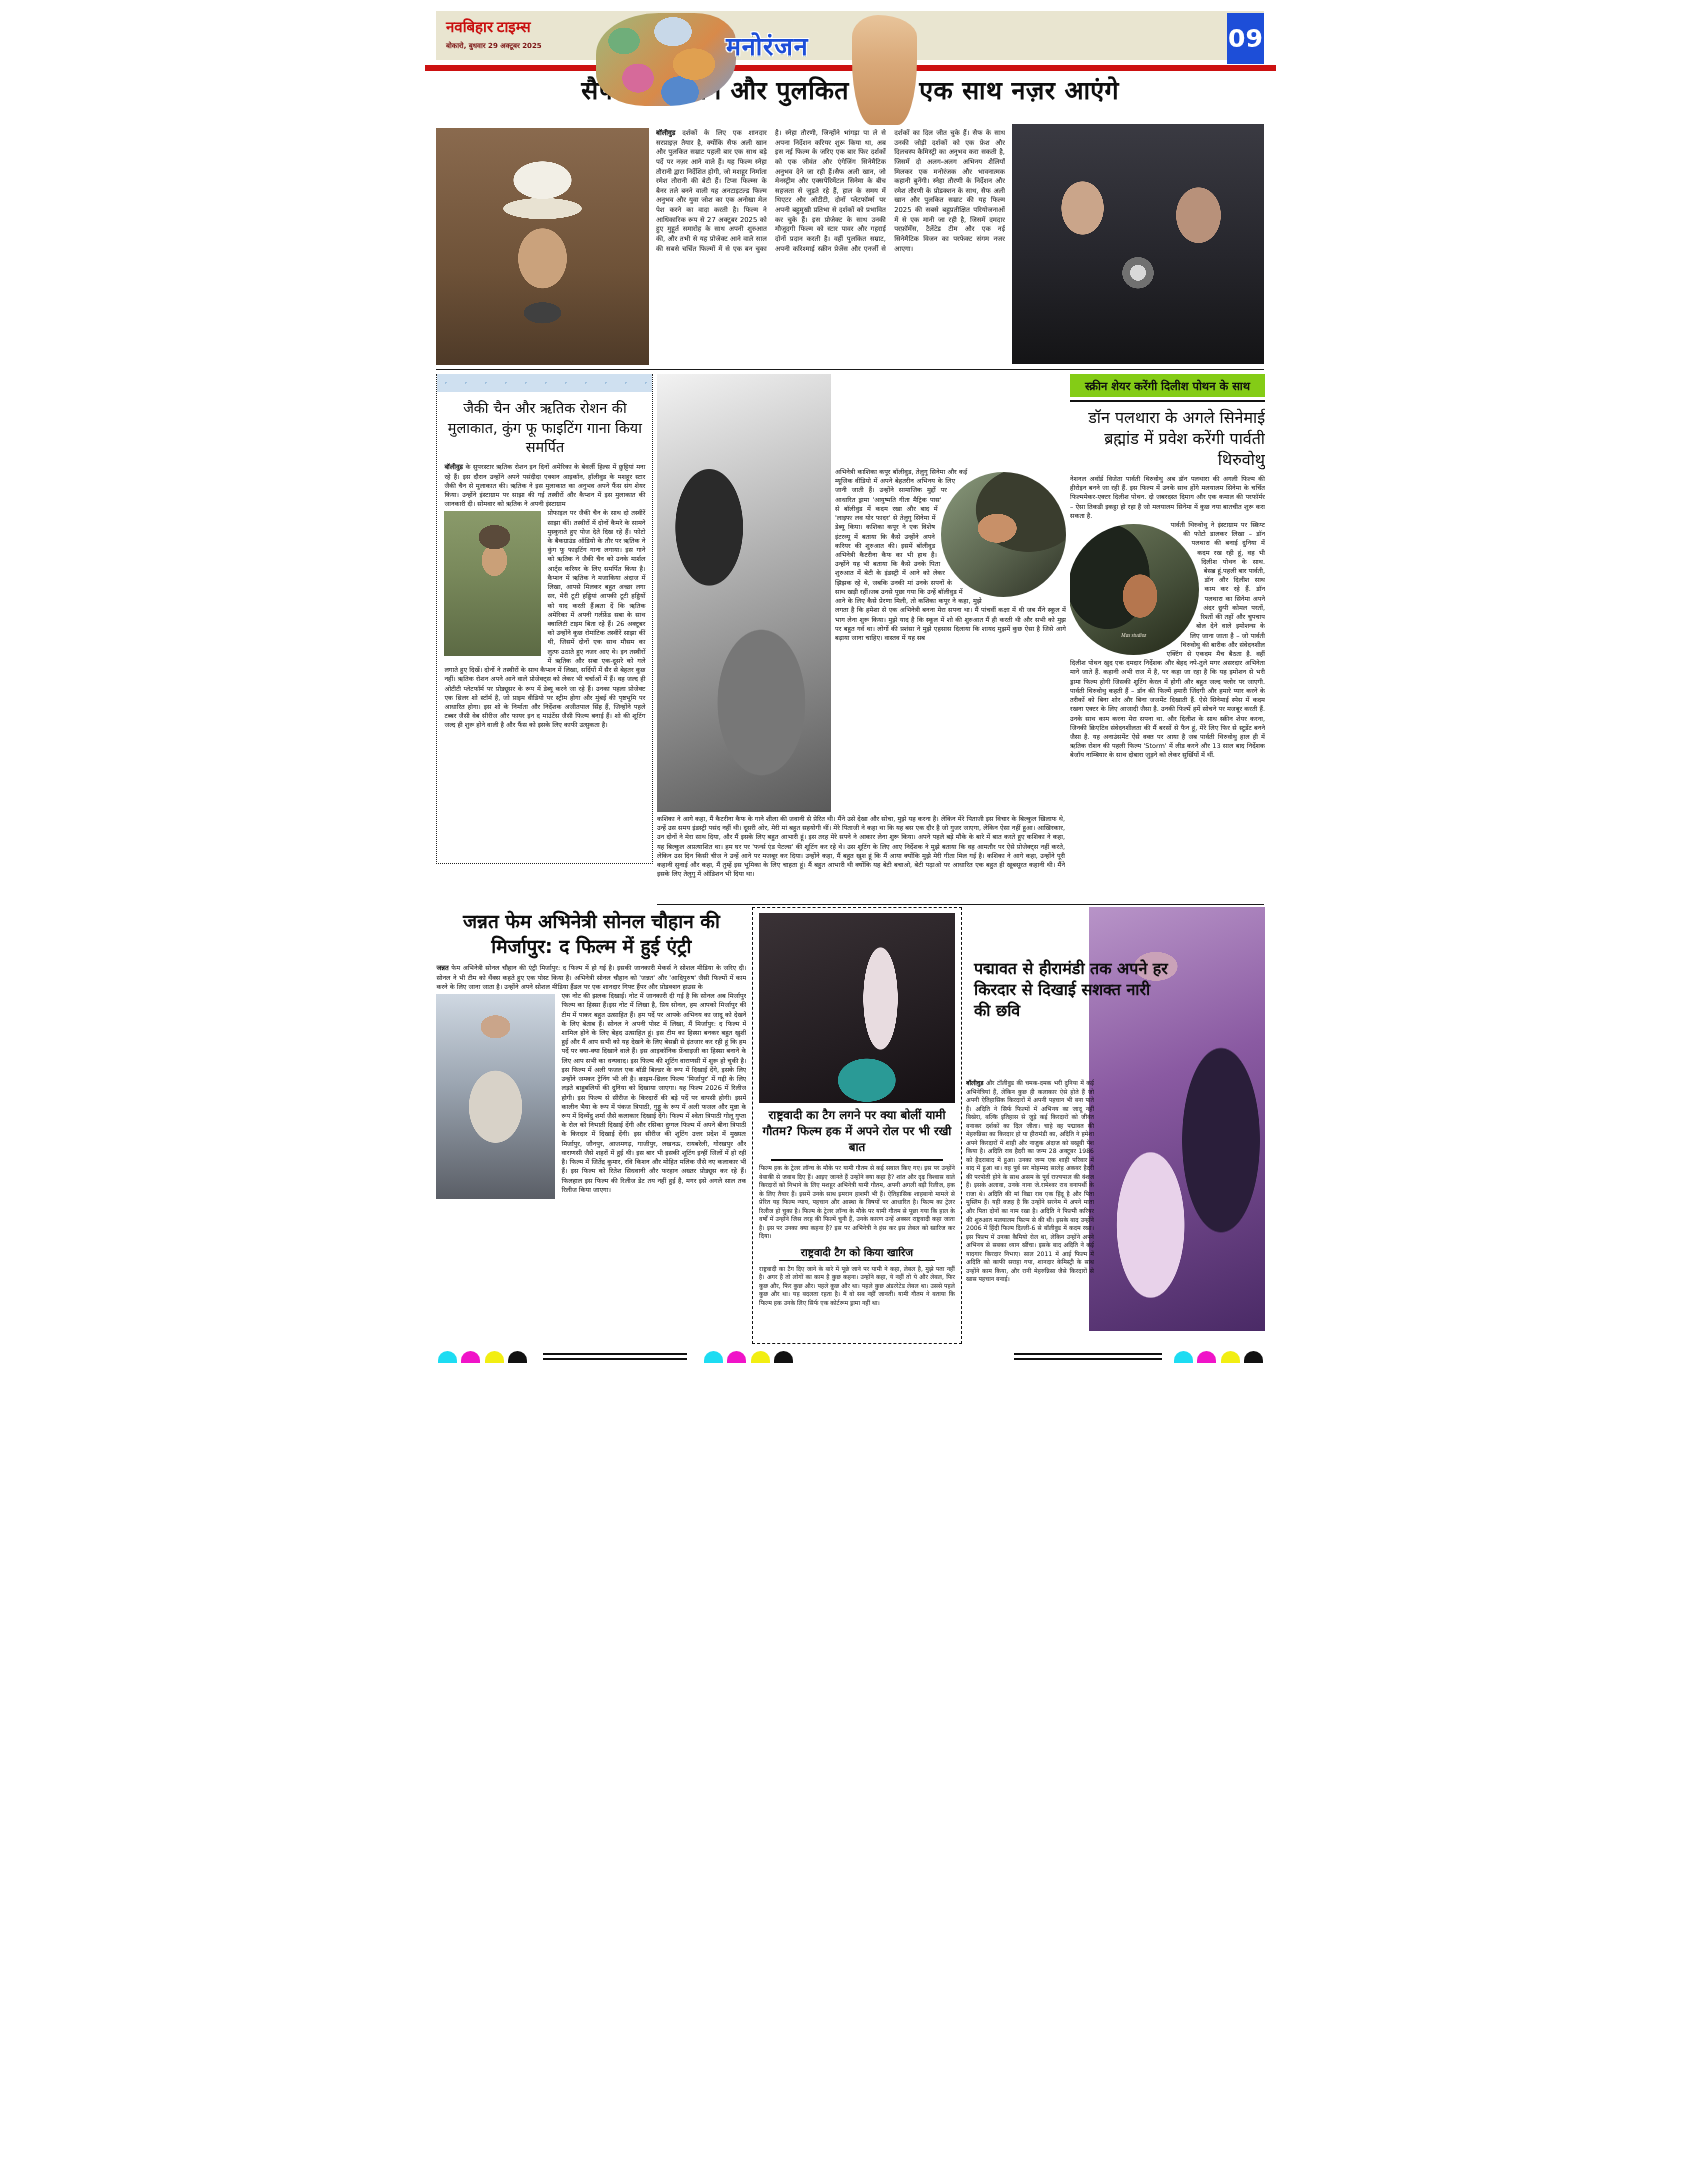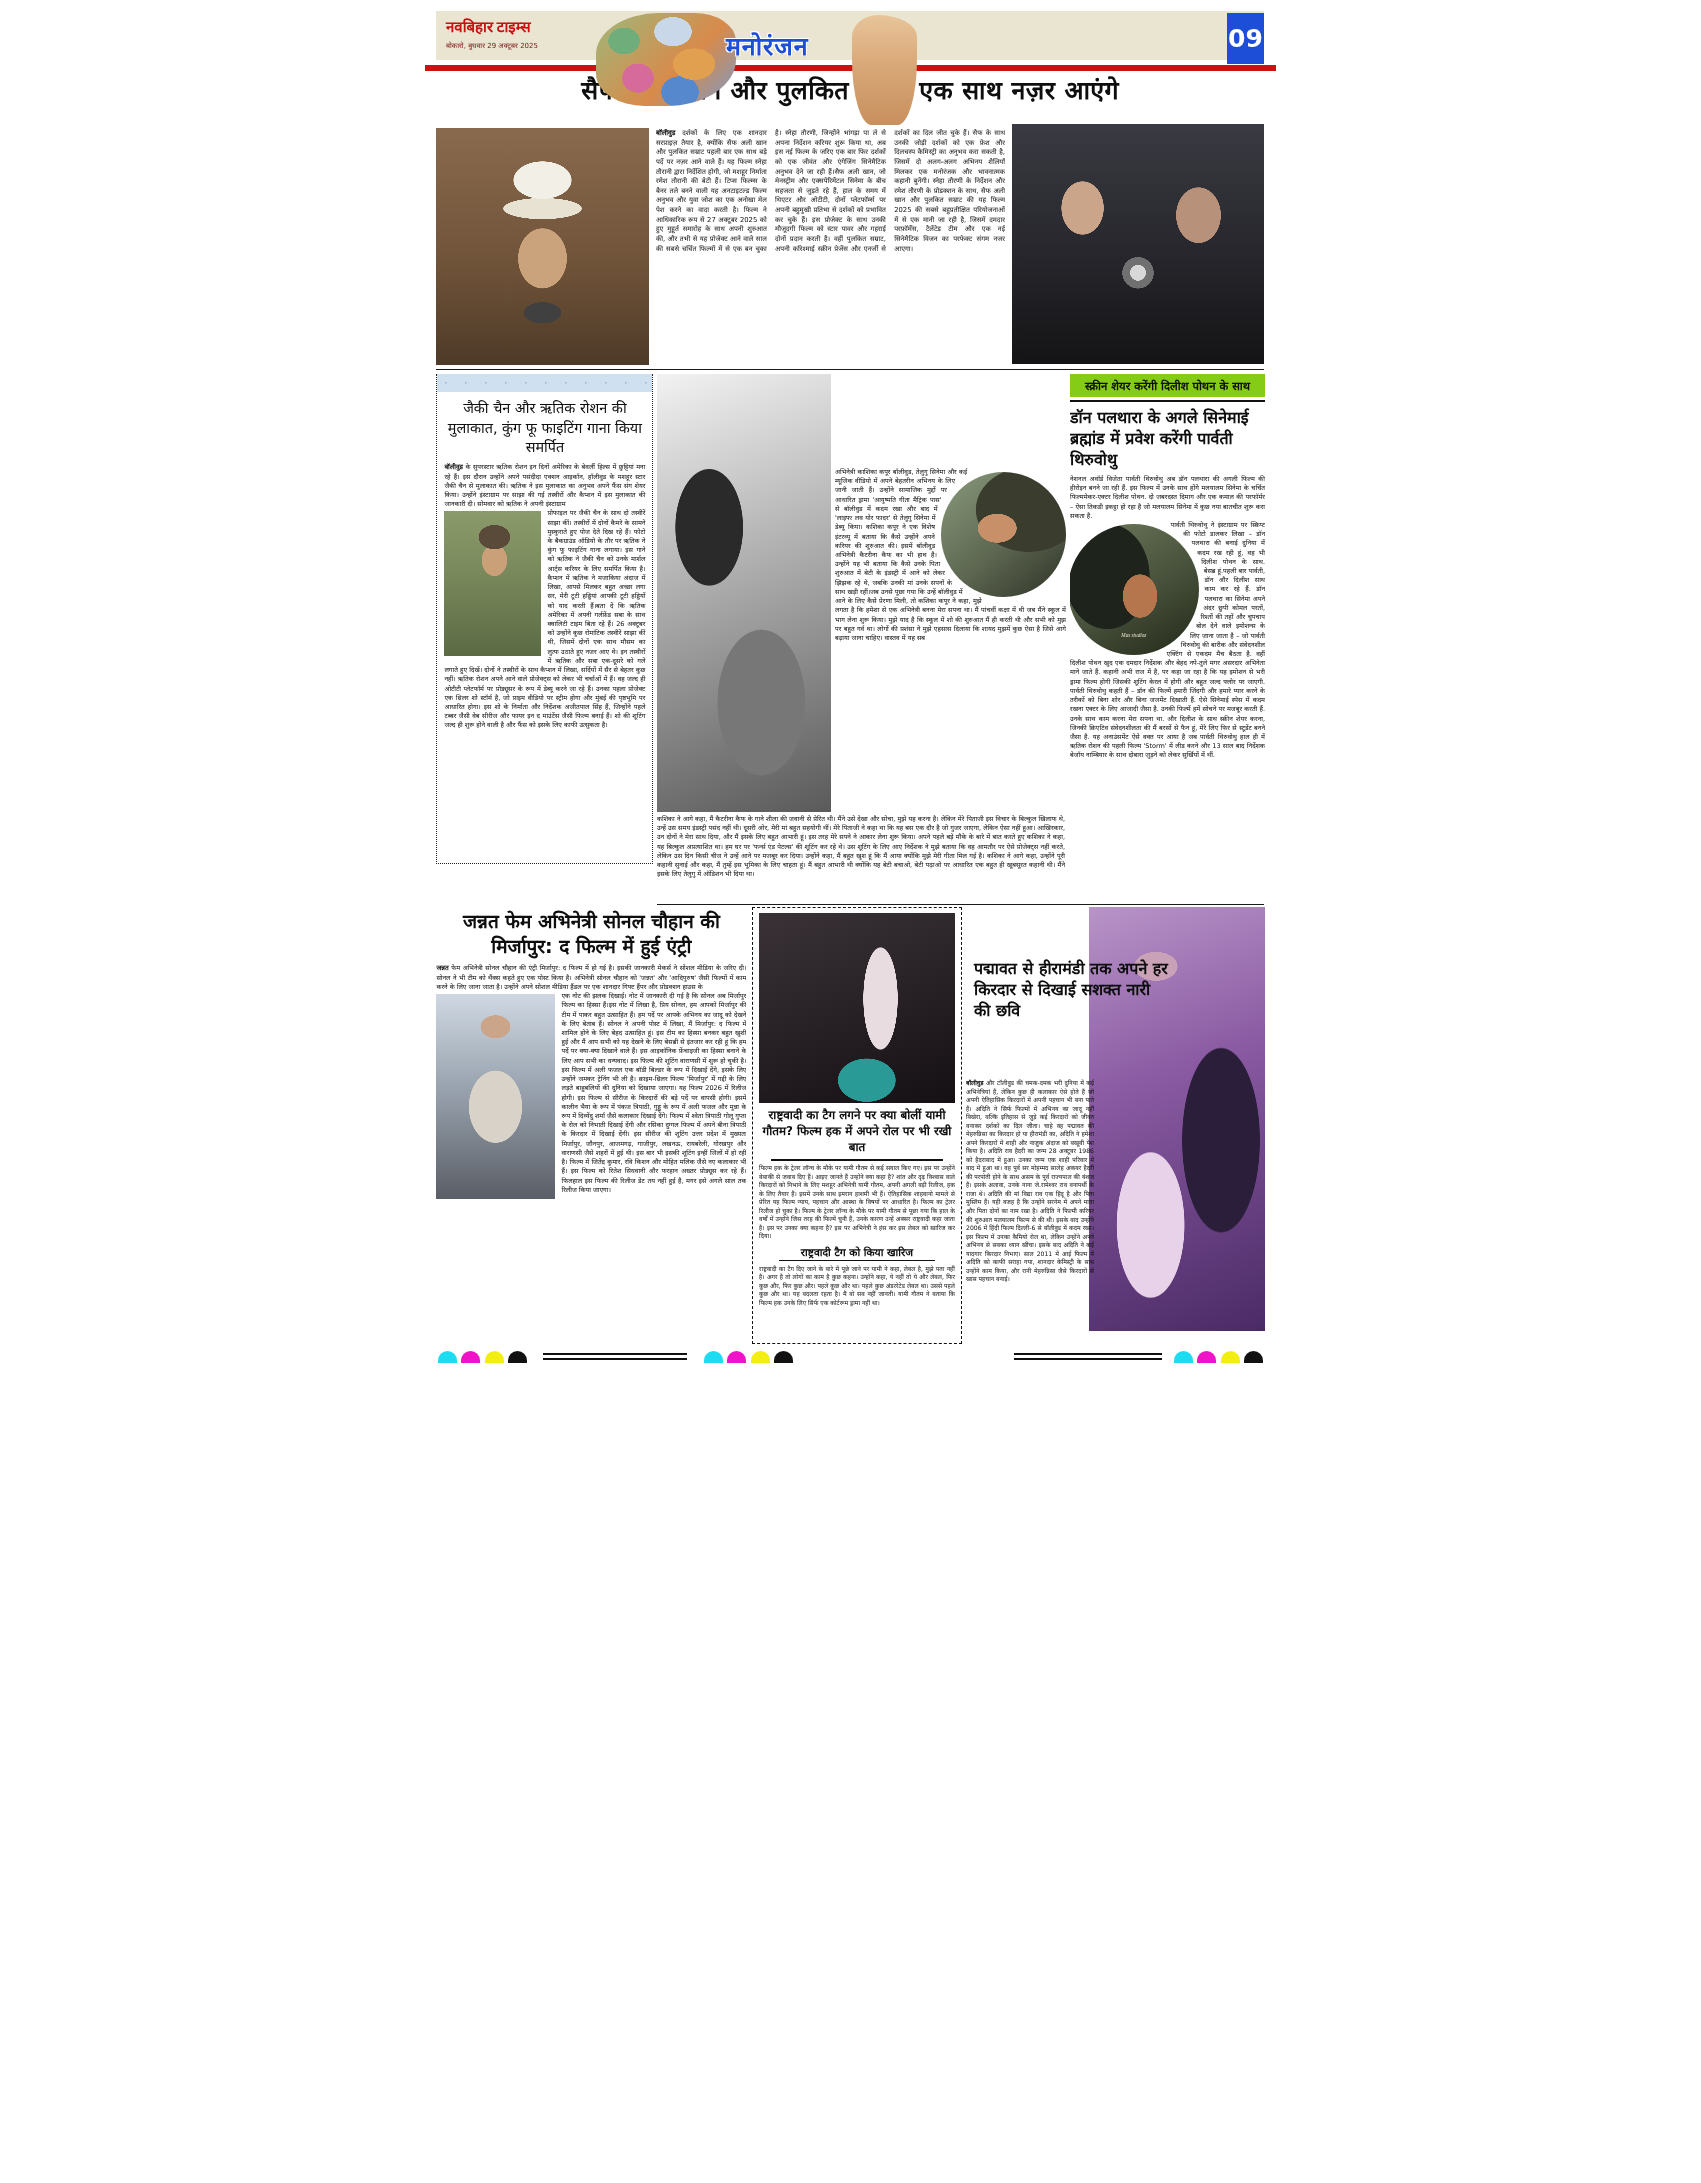--- a/index.html
+++ b/index.html
@@ -3,21 +3,21 @@
 <meta charset="utf-8">
 <style>
   * { margin:0; padding:0; box-sizing:border-box; }
   html,body { background:#ffffff; }
   body { font-family:"DejaVu Sans", sans-serif; color:#0e0e0e; }
   .page { position:relative; width:851px; height:1368px; background:#fff; overflow:hidden; margin:0 auto; }
 
   
   .band { position:absolute; left:11.4px; top:11.4px; width:828px; height:49px; background:#e9e5d0; }
   .masthead { position:absolute; left:21px; top:15.7px; font-size:15px; font-weight:800; color:#c90f0f; font-family:"Liberation Serif", serif; }
-  .dateline { position:absolute; left:21px; top:41px; font-size:7px; font-weight:400; color:#7a1212; }
+  .dateline { position:absolute; left:21px; top:41px; font-size:7px; font-weight:700; color:#7a1212; }
   .collage { position:absolute; left:171px; top:13px; width:140px; height:93px; z-index:2;
     background:
       radial-gradient(26px 22px at 20% 30%, #6fae7a 0 60%, transparent 61%),
       radial-gradient(31px 24px at 55% 20%, #c8d8e8 0 60%, transparent 61%),
       radial-gradient(35px 26px at 70% 55%, #e0a050 0 60%, transparent 61%),
       radial-gradient(26px 24px at 30% 70%, #d66a9a 0 60%, transparent 61%),
       radial-gradient(31px 26px at 60% 85%, #5588cc 0 60%, transparent 61%),
       linear-gradient(135deg,#9fb87a,#d88a4a 60%,#7a9ac8);
     border-radius:45% 30% 50% 35%; }
   .section-title { position:absolute; left:301px; top:28px; z-index:3; font-size:25px; font-weight:900; color:#1d4ed8;
@@ -78,21 +78,21 @@
       radial-gradient(35px 26px at 45% 45%, #c89068 0 55%, transparent 56%),
       radial-gradient(87px 70px at 70% 30%, #3a3d2e 0 60%, transparent 61%),
       linear-gradient(140deg,#8a9a7c 0%, #5c6650 55%, #2e3226 100%); }
   .kashika-body2 { position:absolute; left:232px; top:815px; width:408px; height:88px; overflow:hidden; }
   .mid-divider { position:absolute; left:232px; top:904px; width:607px; height:1.3px; background:#1a1a1a; }
 
   
   .parvathy-col { position:absolute; left:645px; top:374px; width:195px; height:530px; overflow:hidden; }
   .kicker { background:#84cc16; text-align:center; font-size:11.4px; font-weight:900; padding:3.9px 2.6px; }
   .kicker-rule { height:1.7px; background:#111; margin-top:3.5px; }
-  .parvathy-headline { text-align:left; font-size:16px; font-weight:700; line-height:1.3; margin:6.1px 0 4.4px; }
+  .parvathy-headline { text-align:right; font-size:16px; font-weight:400; line-height:1.3; margin:6.1px 0 4.4px; }
   .parvathy-circle { float:left; width:131px; height:131px; border-radius:50%; shape-outside:circle(50%); margin:2.6px 5.2px 2.6px -1.7px; position:relative;
     background:
       radial-gradient(31px 39px at 55% 55%, #b5764e 0 55%, transparent 56%),
       radial-gradient(70px 87px at 30% 40%, #1e241c 0 60%, transparent 61%),
       linear-gradient(150deg,#6e7a5c 0%, #46503a 55%, #232818 100%); }
   .photo-credit { position:absolute; left:50%; bottom:15px; transform:translateX(-50%); color:#e8e2d2; font-size:5.2px; font-style:italic; font-family:"Liberation Serif", serif; }
 
   
   .sonal-art { position:absolute; left:11.4px; top:909px; width:310px; height:437px; overflow:hidden; }
   .sonal-headline { text-align:center; font-size:19px; font-weight:900; line-height:1.3; margin-bottom:6.1px; }

